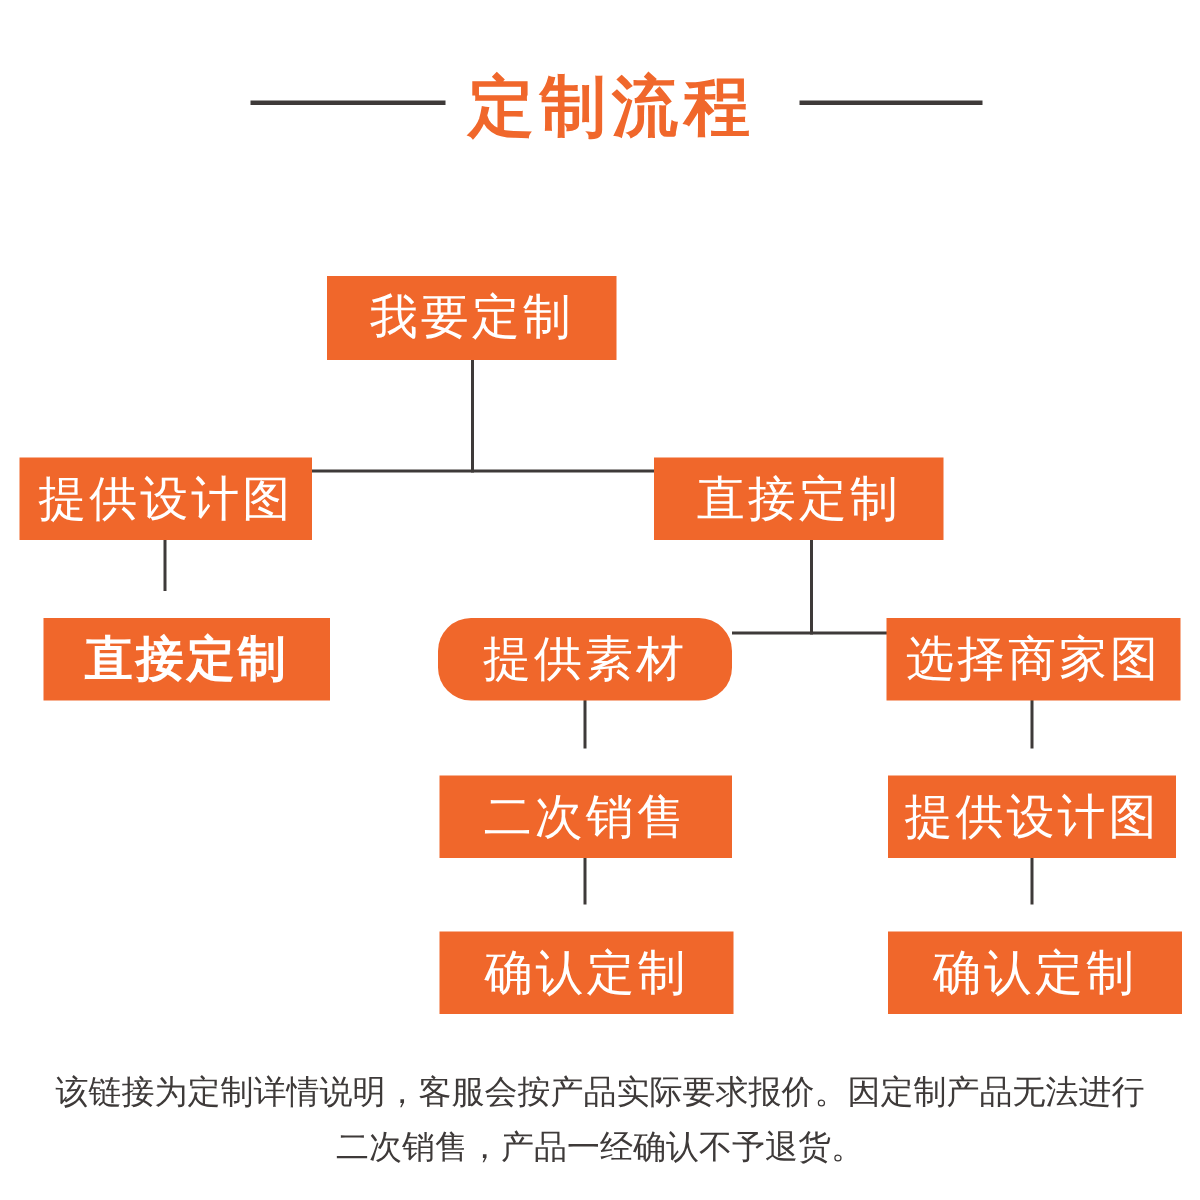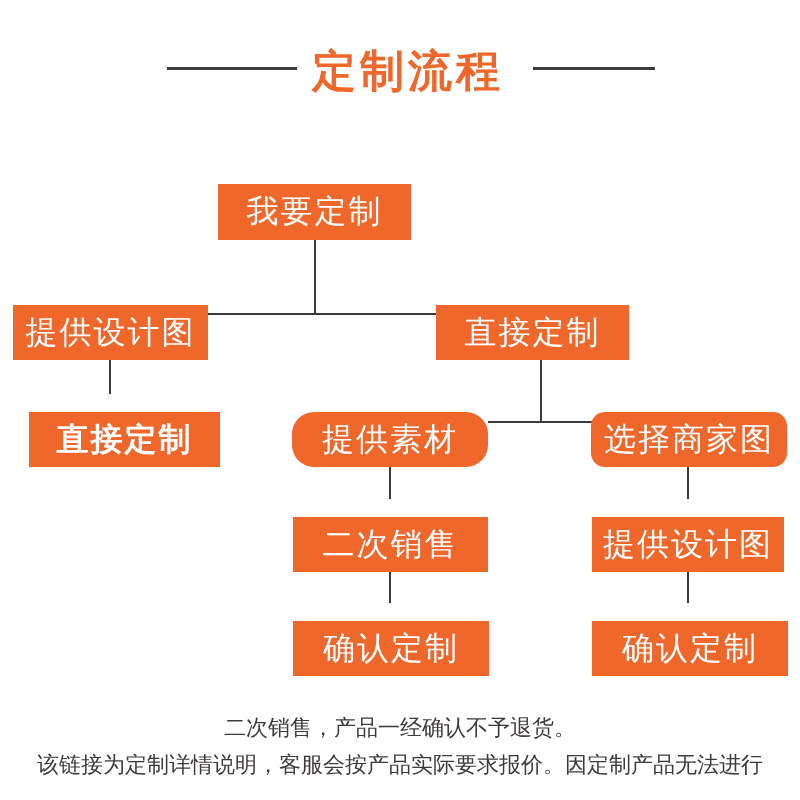--- a/index.html
+++ b/index.html
@@ -89,24 +89,24 @@
       <div class="flow-line" style="left: 488px; top: 421px; width: 104px; height: 2px;"></div>
       <div class="flow-line" style="left: 389px; top: 449px; width: 2px; height: 50px;"></div>
       <div class="flow-line" style="left: 687px; top: 449px; width: 2px; height: 50px;"></div>
       <div class="flow-line" style="left: 389px; top: 554px; width: 2px; height: 49px;"></div>
       <div class="flow-line" style="left: 687px; top: 554px; width: 2px; height: 49px;"></div>
       <div class="flow-node" style="left: 218px; top: 166px; width: 193px; height: 56px;">我要定制</div>
       <div class="flow-node" style="left: 13px; top: 287px; width: 195px; height: 55px;">提供设计图</div>
       <div class="flow-node" style="left: 436px; top: 287px; width: 193px; height: 55px;">直接定制</div>
       <div class="flow-node" style="left: 29px; top: 394px; width: 191px; height: 55px; font-weight: bold;">直接定制</div>
       <div class="flow-node" style="left: 292px; top: 394px; width: 196px; height: 55px; border-radius: 22px;">提供素材</div>
-      <div class="flow-node" style="left: 591px; top: 394px; width: 196px; height: 55px; border-radius: 14px;">选择商家图</div>
+      <div class="flow-node" style="left: 591px; top: 394px; width: 196px; height: 55px;">选择商家图</div>
       <div class="flow-node" style="left: 293px; top: 499px; width: 195px; height: 55px;">二次销售</div>
       <div class="flow-node" style="left: 592px; top: 499px; width: 192px; height: 55px;">提供设计图</div>
       <div class="flow-node" style="left: 293px; top: 603px; width: 196px; height: 55px;">确认定制</div>
       <div class="flow-node" style="left: 592px; top: 603px; width: 196px; height: 55px;">确认定制</div>
     </div>
 
   <div class="footer-note">
+    <div class="line">该链接为定制详情说明，客服会按产品实际要求报价。因定制产品无法进行</div>
     <div class="line">二次销售，产品一经确认不予退货。</div>
-    <div class="line">该链接为定制详情说明，客服会按产品实际要求报价。因定制产品无法进行</div>
   </div>
 </div>
 
 </body></html>

